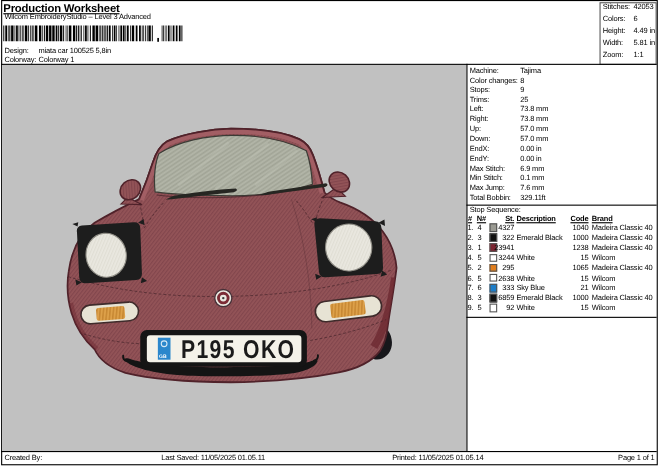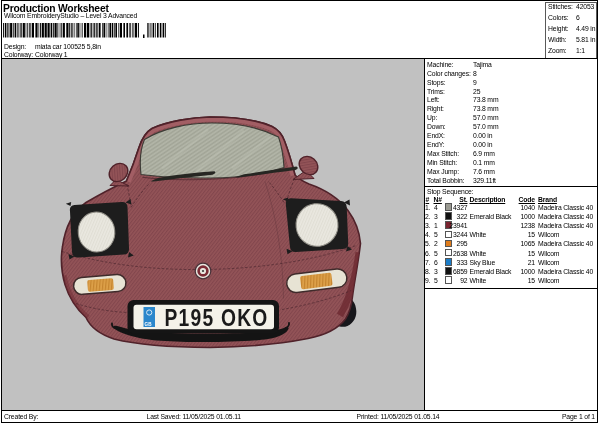--- a/index.html
+++ b/index.html
@@ -6,21 +6,21 @@
   body{width:600px;height:424px;background:#fff;font-family:"Liberation Sans",sans-serif;position:relative;overflow:hidden;}
   .abs{position:absolute;}
   .t6{font-size:6.8px;line-height:7px;color:#000;white-space:nowrap;letter-spacing:-0.15px;}
   .u{text-decoration:underline;font-weight:bold;}
 </style>
 </head>
 <body>
 
 <div class="abs" style="left:1px;top:0;width:595px;height:421px;border:1px solid #000;"></div>
 
-<div class="abs" style="left:3px;top:2.5px;font-size:10.3px;font-weight:bold;letter-spacing:-0.2px;">Production Worksheet</div>
+<div class="abs" style="left:3px;top:2.5px;font-size:10.3px;font-weight:bold;letter-spacing:-0.2px;text-decoration:underline;">Production Worksheet</div>
 <div class="abs t6" style="left:4px;top:12.3px;">Wilcom EmbroideryStudio – Level 3 Advanced</div>
 <svg class="abs" style="left:0;top:23px;" width="170" height="16" viewBox="0 0 170 16" fill="#000">
 <rect x="3.0" y="0" width="0.9" height="14.5"></rect>
     <rect x="4.8" y="0" width="1.6" height="14.5"></rect>
     <rect x="7.1" y="0" width="0.7" height="14.5"></rect>
     <rect x="8.5" y="0" width="0.9" height="14.5"></rect>
     <rect x="10.1" y="0" width="2.2" height="14.5"></rect>
     <rect x="13.2" y="0" width="0.7" height="14.5"></rect>
     <rect x="14.6" y="0" width="1.6" height="14.5"></rect>
     <rect x="16.9" y="0" width="0.7" height="14.5"></rect>

